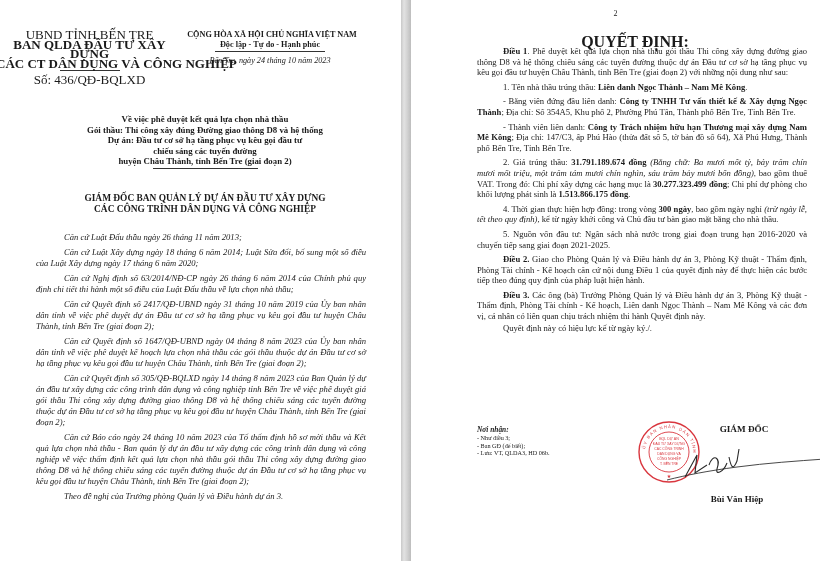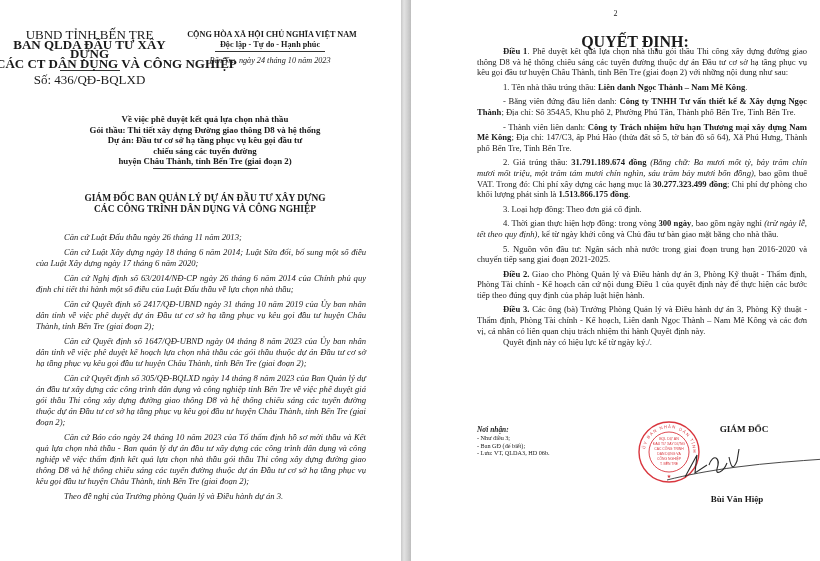--- a/index.html
+++ b/index.html
@@ -62,21 +62,21 @@
   <div class="abs hdr-right c">
     <div class="b" style="white-space:nowrap;margin-left:-10px;margin-right:-14px;">CỘNG HÒA XÃ HỘI CHỦ NGHĨA VIỆT NAM</div>
     <div class="b">Độc lập - Tự do - Hạnh phúc</div>
     <div class="underline-short" style="width:110px;"></div>
     <div class="i" style="white-space:nowrap;">Bến Tre, ngày 24 tháng 10 năm 2023</div>
   </div>
 
 
   <div class="abs subject c">
     <div>Về việc phê duyệt kết quả lựa chọn nhà thầu</div>
-    <div>Gói thầu: Thi tiết xây dựng Đường giao thông D8 và hệ thống</div>
+    <div>Gói thầu: Thi công xây đúng Đường giao thông D8 và hệ thống</div>
     <div>Dự án: Đầu tư cơ sở hạ tầng phục vụ kêu gọi đầu tư</div>
     <div>chiếu sáng các tuyến đường</div>
     <div>huyện Châu Thành, tỉnh Bến Tre (giai đoạn 2)</div>
     <div class="underline-short" style="width:105px;margin-top:1px;"></div>
   </div>
 
   <div class="abs authority c">
     <div>GIÁM ĐỐC BAN QUẢN LÝ DỰ ÁN ĐẦU TƯ XÂY DỰNG</div>
     <div>CÁC CÔNG TRÌNH DÂN DỤNG VÀ CÔNG NGHIỆP</div>
   </div>
@@ -104,21 +104,20 @@
     <p><span class="b">Điều 1</span><span>. Phê duyệt kết quả lựa chọn nhà thầu gói thầu Thi công xây dựng đường giao thông D8 và hệ thống chiếu sáng các tuyến đường thuộc dự án Đầu tư cơ sở hạ tầng phục vụ kêu gọi đầu tư huyện Châu Thành, tỉnh Bến Tre (giai đoạn 2) với những nội dung như sau:</span></p>
 
     <p><span>1. Tên nhà thầu trúng thầu: </span><span class="b">Liên danh Ngọc Thành – Nam Mê Kông</span>.</p>
 
     <p><span>- Bằng viên đứng đầu liên danh: </span><span class="b">Công ty TNHH Tư vấn thiết kế &amp; Xây dựng Ngọc Thành</span><span>; Địa chỉ: Số 354A5, Khu phố 2, Phường Phú Tân, Thành phố Bến Tre, Tỉnh Bến Tre.</span></p>
 
     <p><span>- Thành viên liên danh: </span><span class="b">Công ty Trách nhiệm hữu hạn Thương mại xây dựng Nam Mê Kông</span><span>; Địa chỉ: 147/C3, ấp Phú Hào (thửa đất số 5, tờ bản đồ số 64), Xã Phú Hưng, Thành phố Bến Tre, Tỉnh Bến Tre.</span></p>
 
     <p><span>2. Giá trúng thầu: </span><span class="b">31.791.189.674 đồng</span><span class="i"> (Bằng chữ: Ba mươi mốt tỷ, bảy trăm chín mươi mốt triệu, một trăm tám mươi chín nghìn, sáu trăm bảy mươi bốn đồng)</span><span>, bao gồm thuế VAT. Trong đó: Chi phí xây dựng các hạng mục là </span><span class="b">30.277.323.499 đồng</span><span>; Chi phí dự phòng cho khối lượng phát sinh là </span><span class="b">1.513.866.175 đồng</span>.</p>
 
-    <p>3. Loại hợp đồng: Theo đơn giá cố định.</p>
 
     <p><span>4. Thời gian thực hiện hợp đồng: trong vòng </span><span class="b">300 ngày</span><span>, bao gồm ngày nghỉ </span><span class="i">(trừ ngày lễ, tết theo quy định)</span><span>, kể từ ngày khởi công và Chủ đầu tư bàn giao mặt bằng cho nhà thầu.</span></p>
 
     <p>5. Nguồn vốn đầu tư: Ngân sách nhà nước trong giai đoạn trung hạn 2016-2020 và chuyển tiếp sang giai đoạn 2021-2025.</p>
 
     <p><span class="b">Điều 2.</span><span> Giao cho Phòng Quản lý và Điều hành dự án 3, Phòng Kỹ thuật - Thẩm định, Phòng Tài chính - Kế hoạch căn cứ nội dung Điều 1 của quyết định này để thực hiện các bước tiếp theo đúng quy định của pháp luật hiện hành.</span></p>
 
     <p style="margin-bottom:1px;"><span class="b">Điều 3.</span><span> Các ông (bà) Trưởng Phòng Quản lý và Điều hành dự án 3, Phòng Kỹ thuật - Thẩm định, Phòng Tài chính - Kế hoạch, Liên danh Ngọc Thành – Nam Mê Kông và các đơn vị, cá nhân có liên quan chịu trách nhiệm thi hành Quyết định này.</span></p>
 
     <p>Quyết định này có hiệu lực kể từ ngày ký./.</p>

